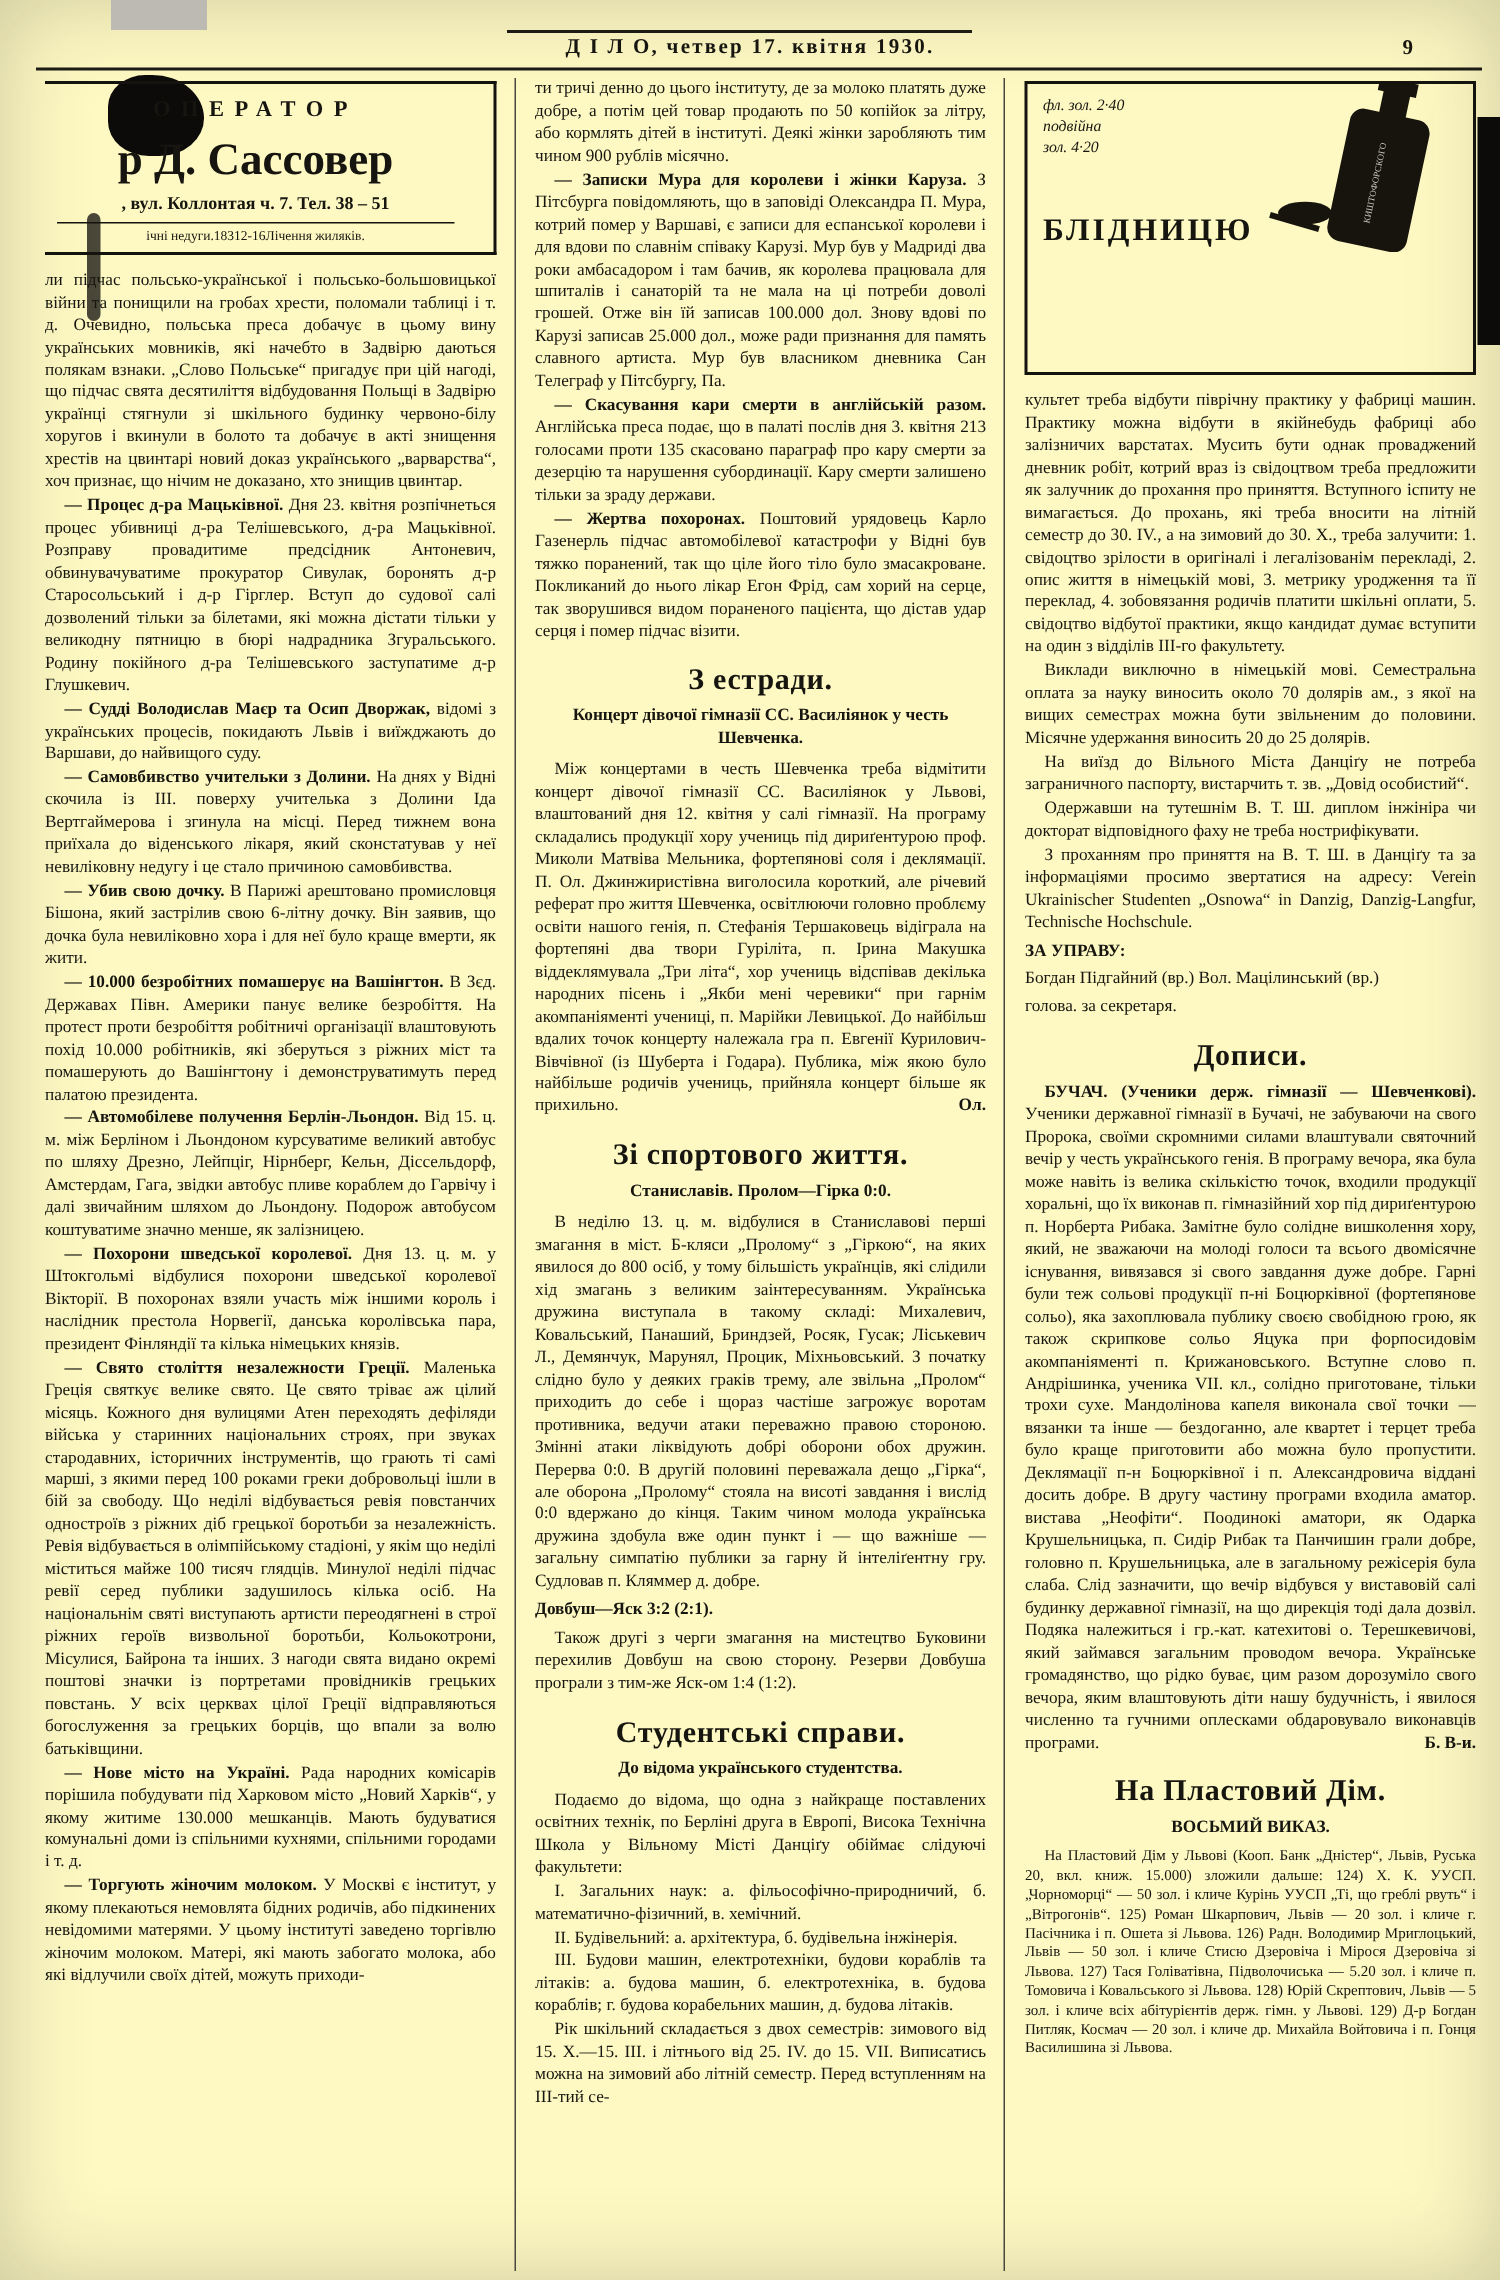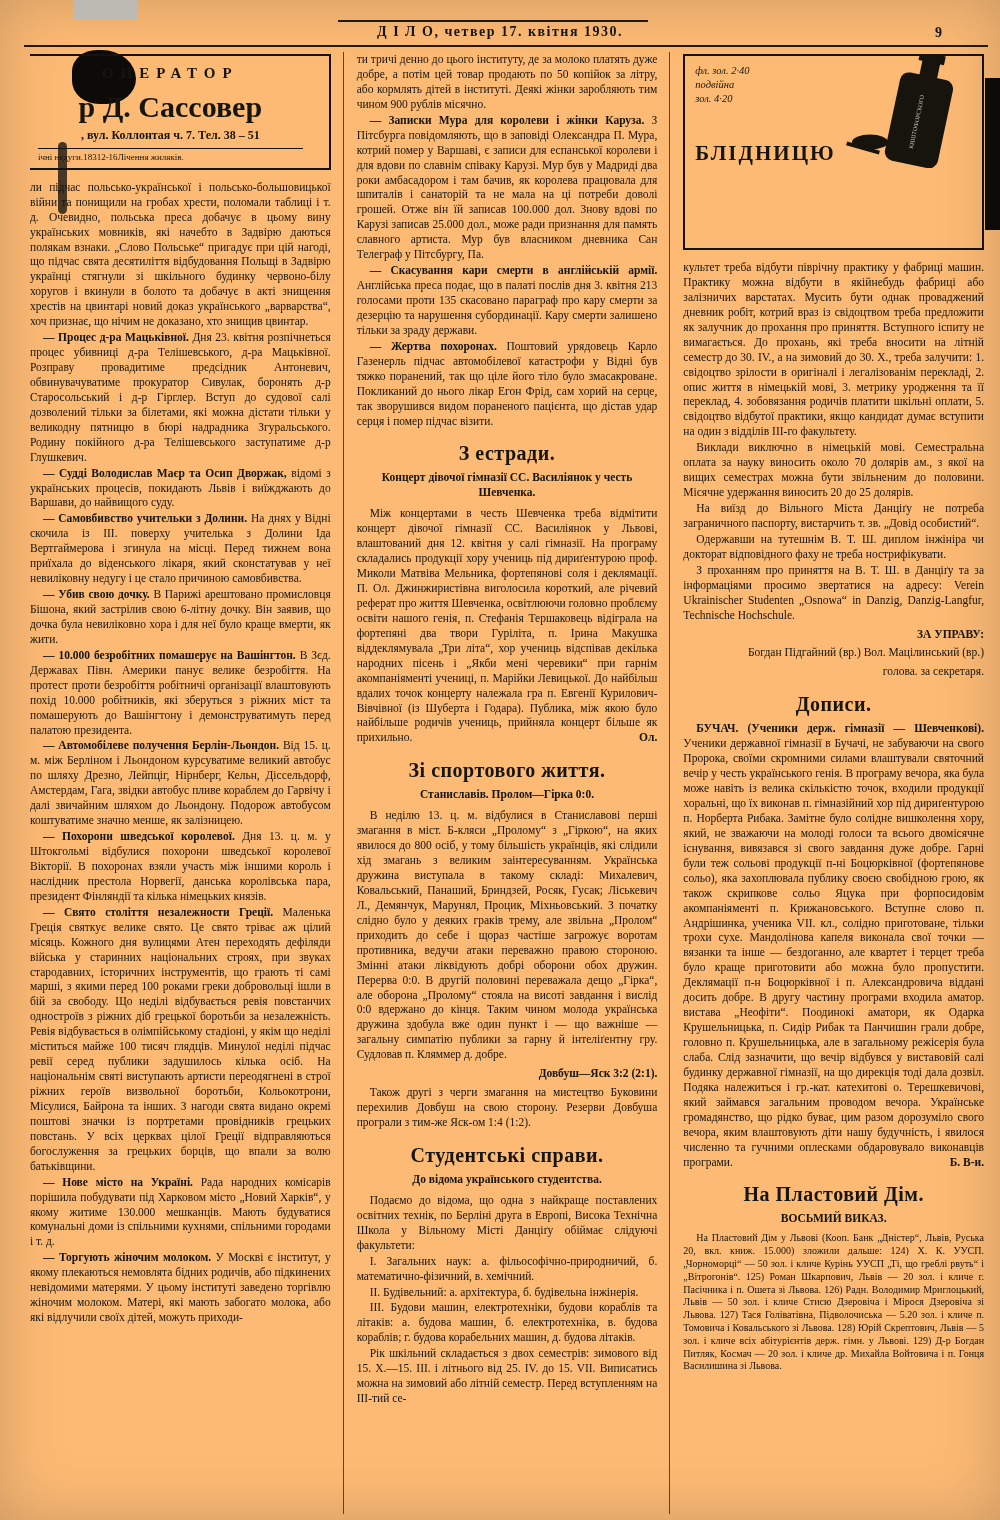--- a/index.html
+++ b/index.html
@@ -1,18 +1,18 @@
 <!DOCTYPE html>
 <html><head>
 <meta charset="utf-8">
 <style>
   html,body { margin:0; padding:0; background:#8f8c86; }
   .page {
     position:relative; width:1000px; height:1520px; margin:0 auto;
-    background:#fdba74; color:#16150f; overflow:hidden;
+    background:#fef9c3; color:#16150f; overflow:hidden;
     font-family:"Liberation Serif","DejaVu Serif",serif;
     box-shadow:inset 0 0 60px rgba(60,55,45,.25);
   }
   
   .rule-short { position:absolute; top:20px; left:338px; width:310px; border-top:2px solid #1d1b15; }
   .masthead-line { position:absolute; top:24px; left:0; right:0; text-align:center;
       font-size:14px; font-weight:bold; letter-spacing:1.5px; }
   .pagenum { position:absolute; top:25px; right:58px; font-size:14px; font-weight:bold; }
   .rule-full { position:absolute; top:45px; left:24px; right:12px; border-top:2px solid #1d1b15; }
   
@@ -21,30 +21,30 @@
       padding:0 12px 0 0; }
   .col.mid, .col.right { border-left:1.5px solid #4a473f; padding-left:13px; }
   .col.right { padding-right:0; }
   .para { margin:0 0 1px 0; text-indent:13px; }
   .para.noindent { text-indent:0; }
   .para.small { font-size:10px; line-height:1.28; }
   .para .lead { font-weight:bold; }
   .para .sign { float:right; font-weight:bold; padding-left:8px; }
   .sec-heading { text-align:center; font-size:20px; font-weight:bold; margin:12px 0 4px 0; letter-spacing:.5px; }
   .sec-subhead { text-align:center; font-size:11.5px; font-weight:bold; margin:0 0 6px 0; }
-  .center-line { text-align:right; font-weight:bold; margin:4px 0; text-indent:0; }
+  .center-line { text-align:left; font-weight:bold; margin:4px 0; text-indent:0; }
   .center-line.plain { font-weight:normal; }
   
   .ad-sassover { border:2.5px solid #15130e; border-left-width:0; padding:8px 26px 4px 8px;
       margin:2px 0 10px 0; text-align:center; }
   .ad-s-l1 { font-weight:bold; letter-spacing:7px; font-size:15px; }
   .ad-s-l2 { font-weight:bold; font-size:30px; margin:3px 0 2px 0; white-space:nowrap; }
   .ad-s-l3 { font-weight:bold; font-size:12px; margin-bottom:5px; white-space:nowrap; }
   .ad-s-l4 { border-top:1.5px solid #15130e; font-size:9px; padding-top:3px;
-      display:flex; justify-content:flex-start; text-indent:0; }
+      display:flex; justify-content:center; text-indent:0; }
   
   .ad-blid { position:relative; border:2.5px solid #15130e; height:192px; margin:2px 0 10px 0; overflow:hidden; }
   .ad-b-prices { position:absolute; top:8px; left:10px; font-style:italic; font-size:10.5px; line-height:1.35; }
   .ad-b-bottle { position:absolute; top:0; right:4px; }
   .ad-b-title { position:absolute; top:84px; left:10px; font-weight:bold; font-size:21px; letter-spacing:2px; }
   .ad-b-lines { position:absolute; top:113px; left:10px; right:8px; font-size:9.5px;
       font-style:italic; line-height:1.5; }
   
   .artifact { position:absolute; background:#0c0b09; }
   #art-blob { left:72px; top:50px; width:64px; height:54px; border-radius:42% 58% 50% 46%; }
@@ -91,21 +91,21 @@
         <p class="para"><b class="lead">— Автомобілеве получення Берлін-Льондон. </b><span>Від 15. ц. м. між Берліном і Льондоном курсуватиме великий автобус по шляху Дрезно, Лейпціг, Нірнберг, Кельн, Діссельдорф, Амстердам, Гага, звідки автобус пливе кораблем до Гарвічу і далі звичайним шляхом до Льондону. Подорож автобусом коштуватиме значно менше, як залізницею.</span></p>
         <p class="para"><b class="lead">— Похорони шведської королевої. </b><span>Дня 13. ц. м. у Штокгольмі відбулися похорони шведської королевої Вікторії. В похоронах взяли участь між іншими король і наслідник престола Норвегії, данська королівська пара, президент Фінляндії та кілька німецьких князів.</span></p>
         <p class="para"><b class="lead">— Свято століття незалежности Греції. </b><span>Маленька Греція святкує велике свято. Це свято тріває аж цілий місяць. Кожного дня вулицями Атен переходять дефіляди війська у старинних національних строях, при звуках стародавних, історичних інструментів, що грають ті самі марші, з якими перед 100 роками греки добровольці ішли в бій за свободу. Що неділі відбувається ревія повстанчих одностроїв з ріжних діб грецької боротьби за незалежність. Ревія відбувається в олімпійському стадіоні, у якім що неділі міститься майже 100 тисяч глядців. Минулої неділі підчас ревії серед публики задушилось кілька осіб. На національнім святі виступають артисти переодягнені в строї ріжних героїв визвольної боротьби, Кольокотрони, Місулися, Байрона та інших. З нагоди свята видано окремі поштові значки із портретами провідників грецьких повстань. У всіх церквах цілої Греції відправляються богослуження за грецьких борців, що впали за волю батьківщини.</span></p>
         <p class="para"><b class="lead">— Нове місто на Україні. </b><span>Рада народних комісарів порішила побудувати під Харковом місто „Новий Харків“, у якому житиме 130.000 мешканців. Мають будуватися комунальні доми із спільними кухнями, спільними городами і т. д.</span></p>
         <p class="para"><b class="lead">— Торгують жіночим молоком. </b><span>У Москві є інститут, у якому плекаються немовлята бідних родичів, або підкинених невідомими матерями. У цьому інституті заведено торгівлю жіночим молоком. Матері, які мають забогато молока, або які відлучили своїх дітей, можуть приходи-</span></p>
       </div>
 
     <div class="col mid">
         <p class="para noindent"><span>ти тричі денно до цього інституту, де за молоко платять дуже добре, а потім цей товар продають по 50 копійок за літру, або кормлять дітей в інституті. Деякі жінки заробляють тим чином 900 рублів місячно.</span></p>
         <p class="para"><b class="lead">— Записки Мура для королеви і жінки Каруза. </b><span>З Пітсбурга повідомляють, що в заповіді Олександра П. Мура, котрий помер у Варшаві, є записи для еспанської королеви і для вдови по славнім співаку Карузі. Мур був у Мадриді два роки амбасадором і там бачив, як королева працювала для шпиталів і санаторій та не мала на ці потреби доволі грошей. Отже він їй записав 100.000 дол. Знову вдові по Карузі записав 25.000 дол., може ради признання для память славного артиста. Мур був власником дневника Сан Телеграф у Пітсбургу, Па.</span></p>
-        <p class="para"><b class="lead">— Скасування кари смерти в англійській армії. </b><span>Англійська преса подає, що в палаті послів дня 3. квітня 213 голосами проти 135 скасовано параграф про кару смерти за дезерцію та нарушення субординації. Кару смерти залишено тільки за зраду держави.</span></p>
+        <p class="para"><b class="lead">— Скасування кари смерти в англійській разом. </b><span>Англійська преса подає, що в палаті послів дня 3. квітня 213 голосами проти 135 скасовано параграф про кару смерти за дезерцію та нарушення субординації. Кару смерти залишено тільки за зраду держави.</span></p>
         <p class="para"><b class="lead">— Жертва похоронах. </b><span>Поштовий урядовець Карло Газенерль підчас автомобілевої катастрофи у Відні був тяжко поранений, так що ціле його тіло було змасакроване. Покликаний до нього лікар Егон Фрід, сам хорий на серце, так зворушився видом пораненого пацієнта, що дістав удар серця і помер підчас візити.</span></p>
         <h2 class="sec-heading">З естради.</h2>
         <h3 class="sec-subhead">Концерт дівочої гімназії СС. Василіянок у честь Шевченка.</h3>
         <p class="para"><span>Між концертами в честь Шевченка треба відмітити концерт дівочої гімназії СС. Василіянок у Львові, влаштований дня 12. квітня у салі гімназії. На програму складались продукції хору учениць під дириґентурою проф. Миколи Матвіва Мельника, фортепянові соля і деклямації. П. Ол. Джинжиристівна виголосила короткий, але річевий реферат про життя Шевченка, освітлюючи головно проблєму освіти нашого генія, п. Стефанія Тершаковець відіграла на фортепяні два твори Гуріліта, п. Ірина Макушка віддеклямувала „Три літа“, хор учениць відспівав декілька народних пісень і „Якби мені черевики“ при гарнім акомпаніяменті учениці, п. Марійки Левицької. До найбільш вдалих точок концерту належала гра п. Евгенії Курилович-Вівчівної (із Шуберта і Годара). Публика, між якою було найбільше родичів учениць, прийняла концерт більше як прихильно.</span><span class="sign">Ол.</span></p>
         <h2 class="sec-heading">Зі спортового життя.</h2>
         <h3 class="sec-subhead">Станиславів. Пролом—Гірка 0:0.</h3>
         <p class="para"><span>В неділю 13. ц. м. відбулися в Станиславові перші змагання в міст. Б-кляси „Пролому“ з „Гіркою“, на яких явилося до 800 осіб, у тому більшість українців, які слідили хід змагань з великим заінтересуванням. Українська дружина виступала в такому складі: Михалевич, Ковальський, Панаший, Бриндзей, Росяк, Гусак; Ліськевич Л., Демянчук, Марунял, Процик, Міхньовський. З початку слідно було у деяких граків трему, але звільна „Пролом“ приходить до себе і щораз частіше загрожує воротам противника, ведучи атаки переважно правою стороною. Змінні атаки ліквідують добрі оборони обох дружин. Перерва 0:0. В другій половині переважала дещо „Гірка“, але оборона „Пролому“ стояла на висоті завдання і вислід 0:0 вдержано до кінця. Таким чином молода українська дружина здобула вже один пункт і — що важніше — загальну симпатію публики за гарну й інтеліґентну гру. Судловав п. Кляммер д. добре.</span></p>
         <p class="center-line">Довбуш—Яск 3:2 (2:1).</p>
         <p class="para"><span>Також другі з черги змагання на мистецтво Буковини перехилив Довбуш на свою сторону. Резерви Довбуша програли з тим-же Яск-ом 1:4 (1:2).</span></p>
         <h2 class="sec-heading">Студентські справи.</h2>

